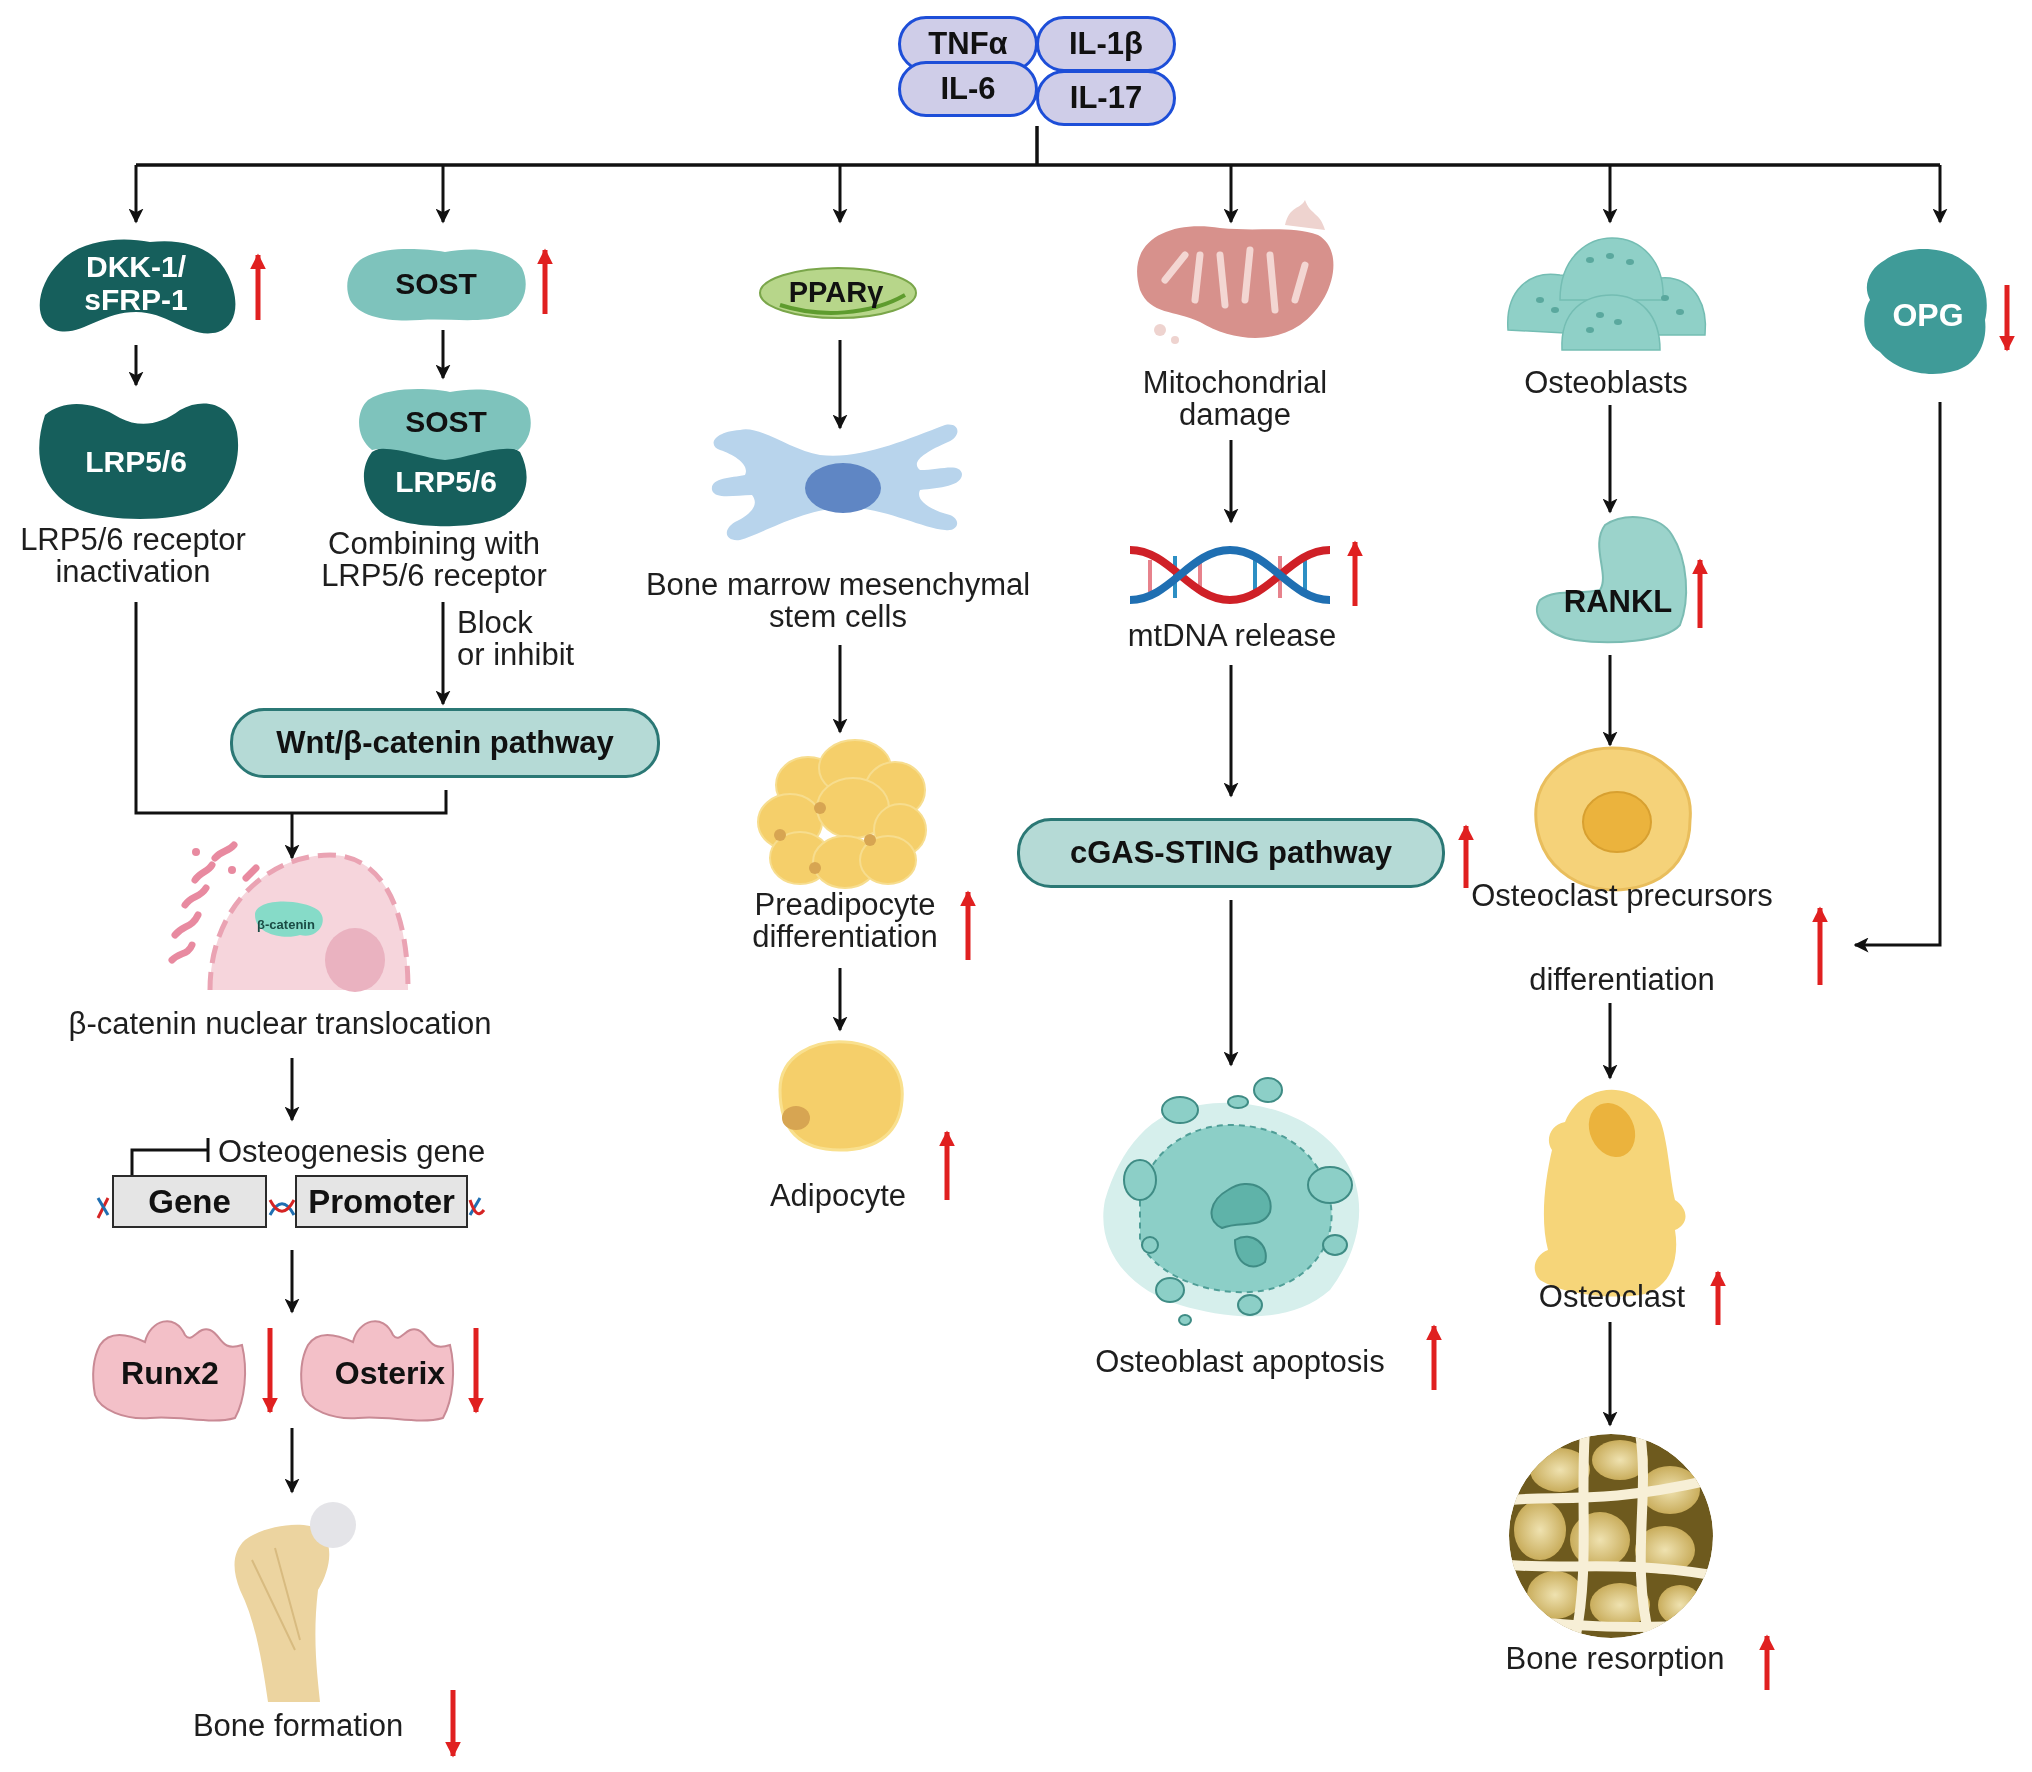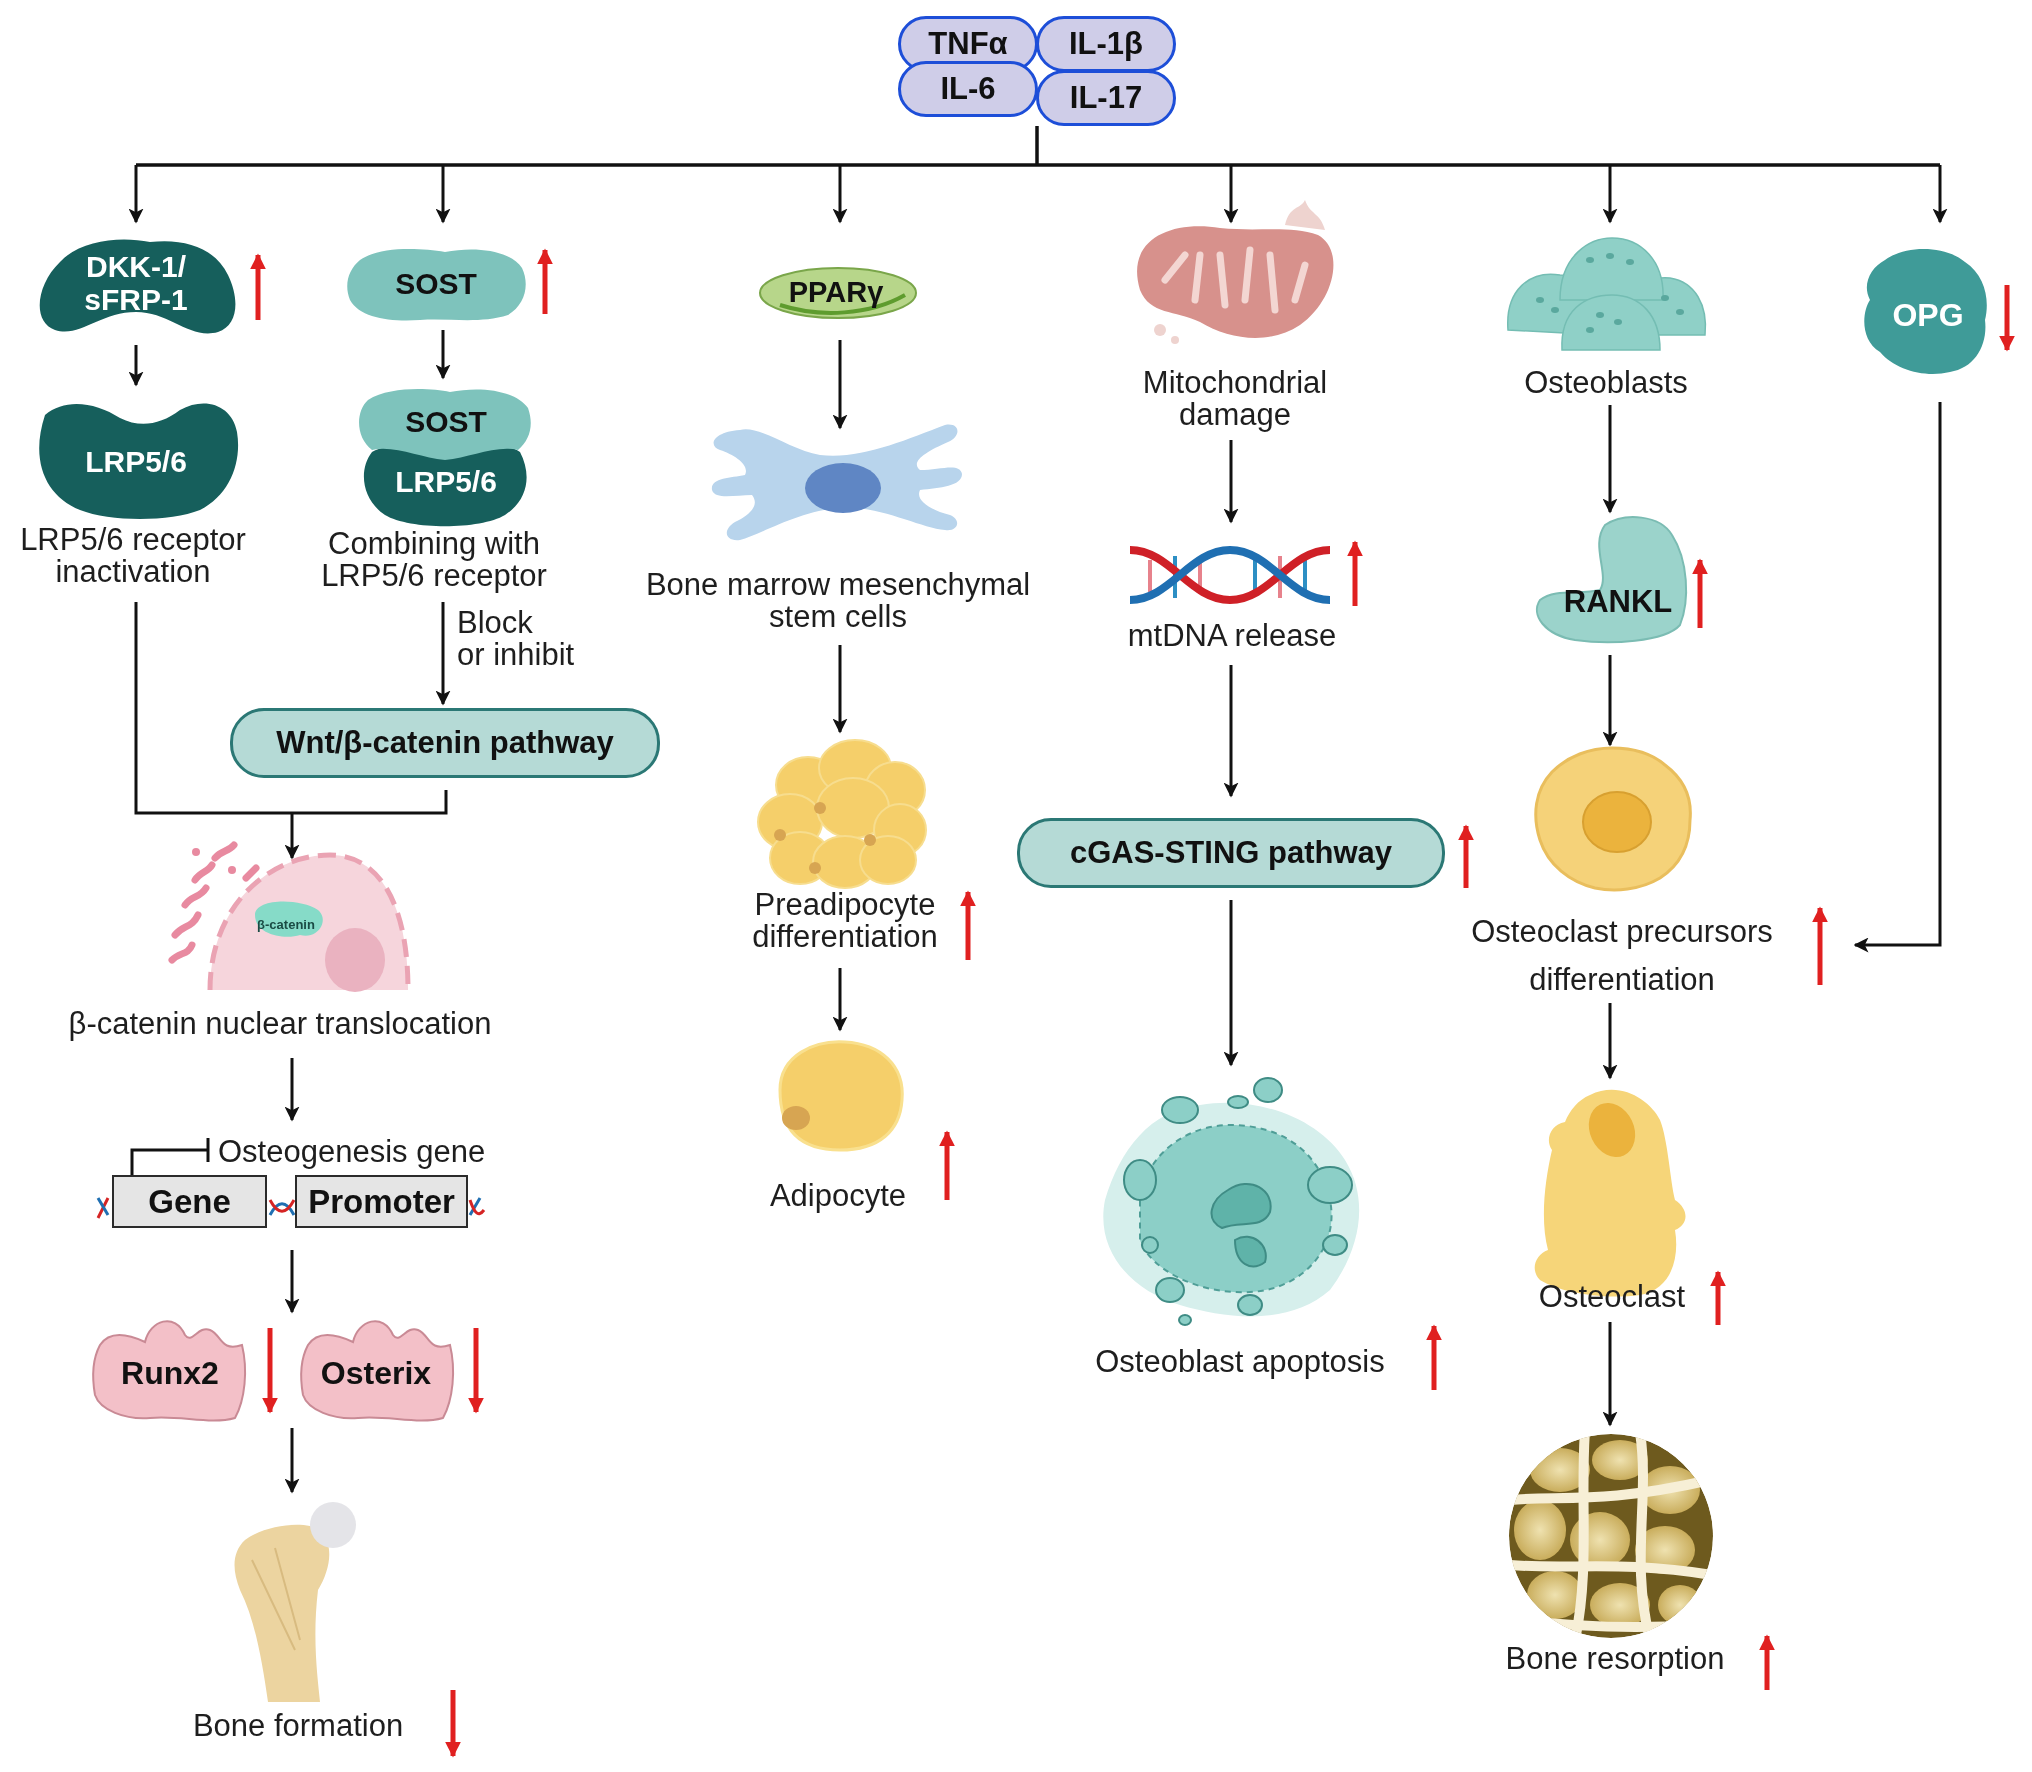--- a/index.html
+++ b/index.html
@@ -299,39 +299,39 @@
   <div class="pathway" style="left:230px;top:708px;width:430px;height:70px;">Wnt/β-catenin pathway</div>
 
   <div class="node-text" style="left:286px;top:925px;font-size:13px;color:#1a4b44;">β-catenin</div>
   <div class="lbl" style="left:280px;top:1008px;">β-catenin nuclear translocation</div>
 
   <div class="lbl-left" style="left:218px;top:1136px;">Osteogenesis gene</div>
   <div class="genebox" style="left:112px;top:1175px;width:155px;height:53px;">Gene</div>
   <div class="genebox" style="left:295px;top:1175px;width:173px;height:53px;">Promoter</div>
 
   <div class="node-text" style="left:170px;top:1374px;font-size:32px;color:#111;">Runx2</div>
-  <div class="node-text" style="left:376px;top:1374px;font-size:32px;color:#111;">Osterix</div>
+  <div class="node-text" style="left:390px;top:1374px;font-size:32px;color:#111;">Osterix</div>
 
   <div class="lbl" style="left:298px;top:1710px;">Bone formation</div>
 
   <div class="node-text" style="left:836px;top:292px;font-size:29px;color:#111;">PPARγ</div>
   <div class="lbl" style="left:838px;top:569px;">Bone marrow mesenchymal</div>
   <div class="lbl" style="left:838px;top:601px;">stem cells</div>
   <div class="lbl" style="left:845px;top:889px;">Preadipocyte</div>
   <div class="lbl" style="left:845px;top:921px;">differentiation</div>
   <div class="lbl" style="left:838px;top:1180px;">Adipocyte</div>
 
   <div class="lbl" style="left:1235px;top:367px;">Mitochondrial</div>
   <div class="lbl" style="left:1235px;top:399px;">damage</div>
   <div class="lbl" style="left:1232px;top:620px;">mtDNA release</div>
   <div class="pathway" style="left:1017px;top:818px;width:428px;height:70px;">cGAS-STING pathway</div>
   <div class="lbl" style="left:1240px;top:1346px;">Osteoblast apoptosis</div>
 
   <div class="lbl" style="left:1606px;top:367px;">Osteoblasts</div>
   <div class="node-text" style="left:1618px;top:602px;font-size:31px;color:#111;">RANKL</div>
-  <div class="lbl" style="left:1622px;top:916px;">Osteoclast precursors</div>
+  <div class="lbl" style="left:1622px;top:880px;">Osteoclast precursors</div>
   <div class="lbl" style="left:1622px;top:964px;">differentiation</div>
   <div class="lbl" style="left:1612px;top:1281px;">Osteoclast</div>
   <div class="lbl" style="left:1615px;top:1643px;">Bone resorption</div>
 
   <div class="node-text" style="left:1928px;top:316px;font-size:32px;color:#fff;">OPG</div>
 
 </div>
 
 </body></html>

